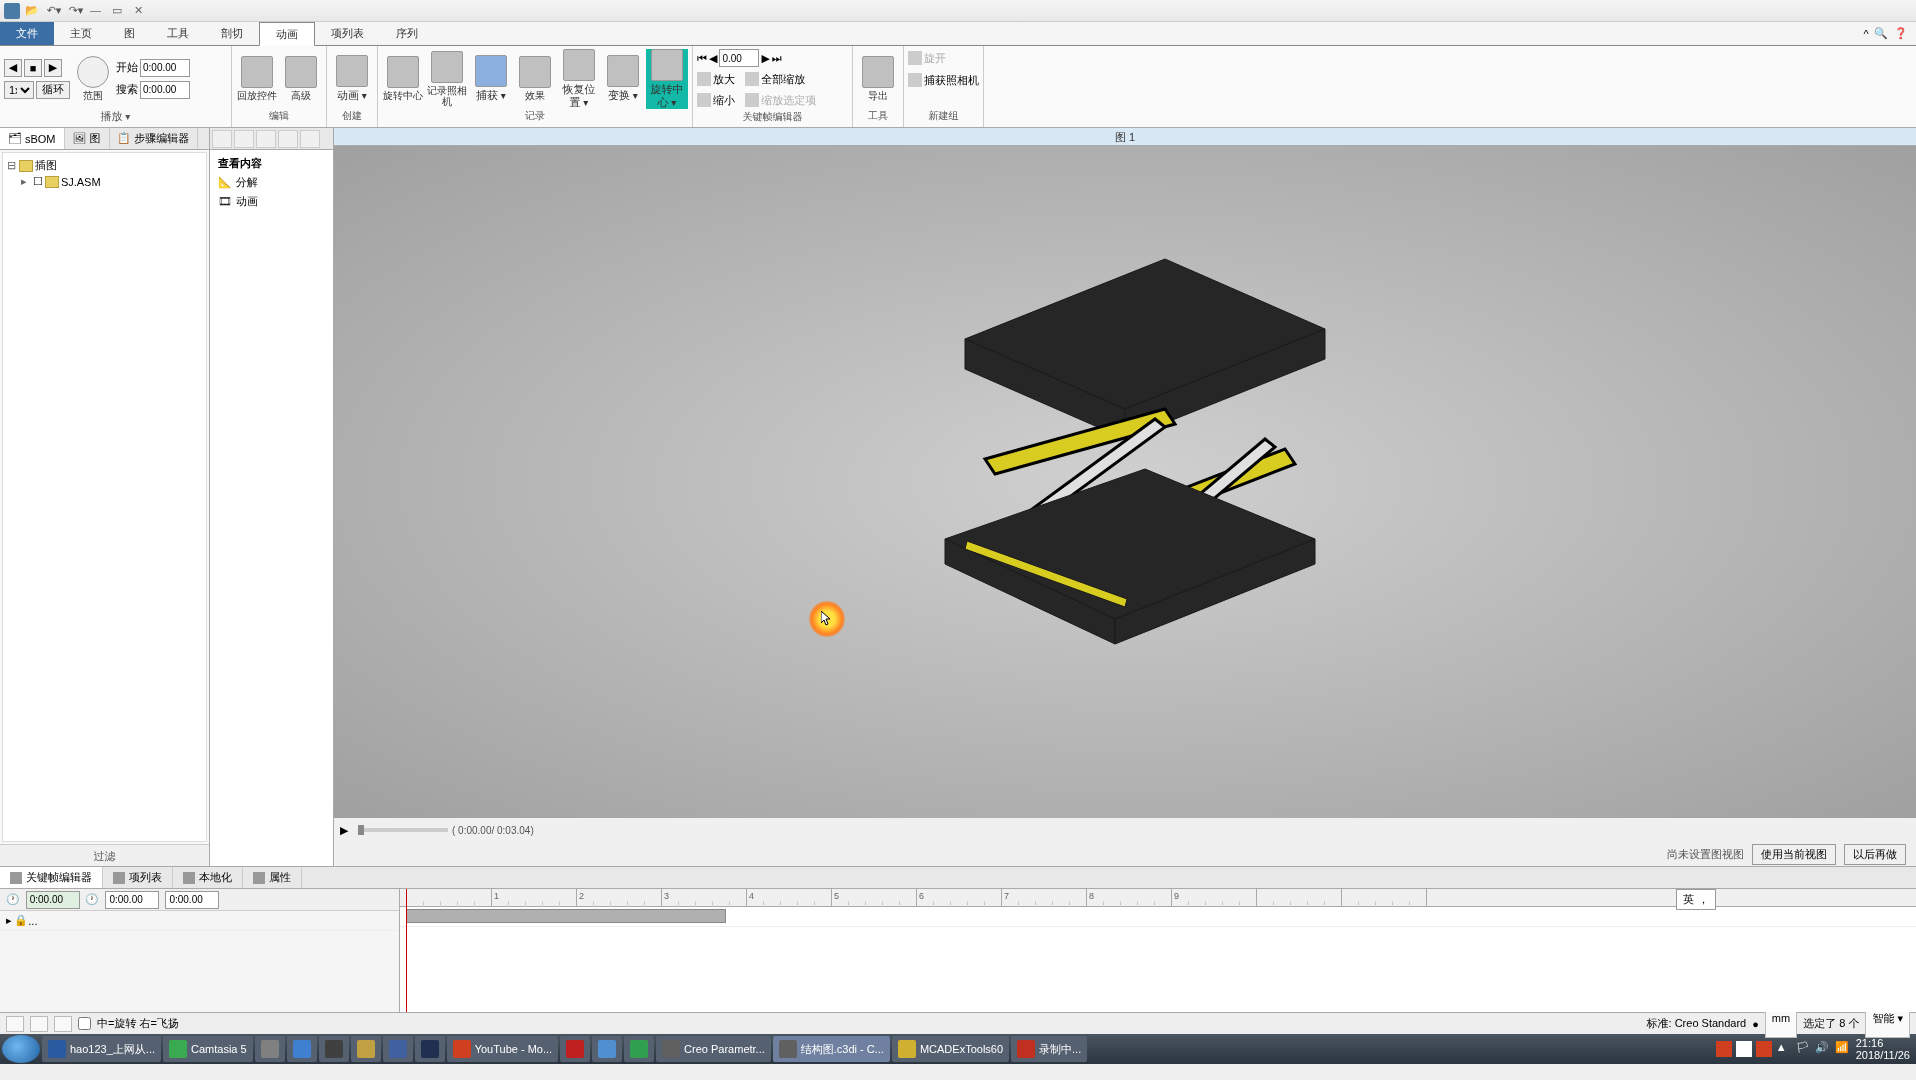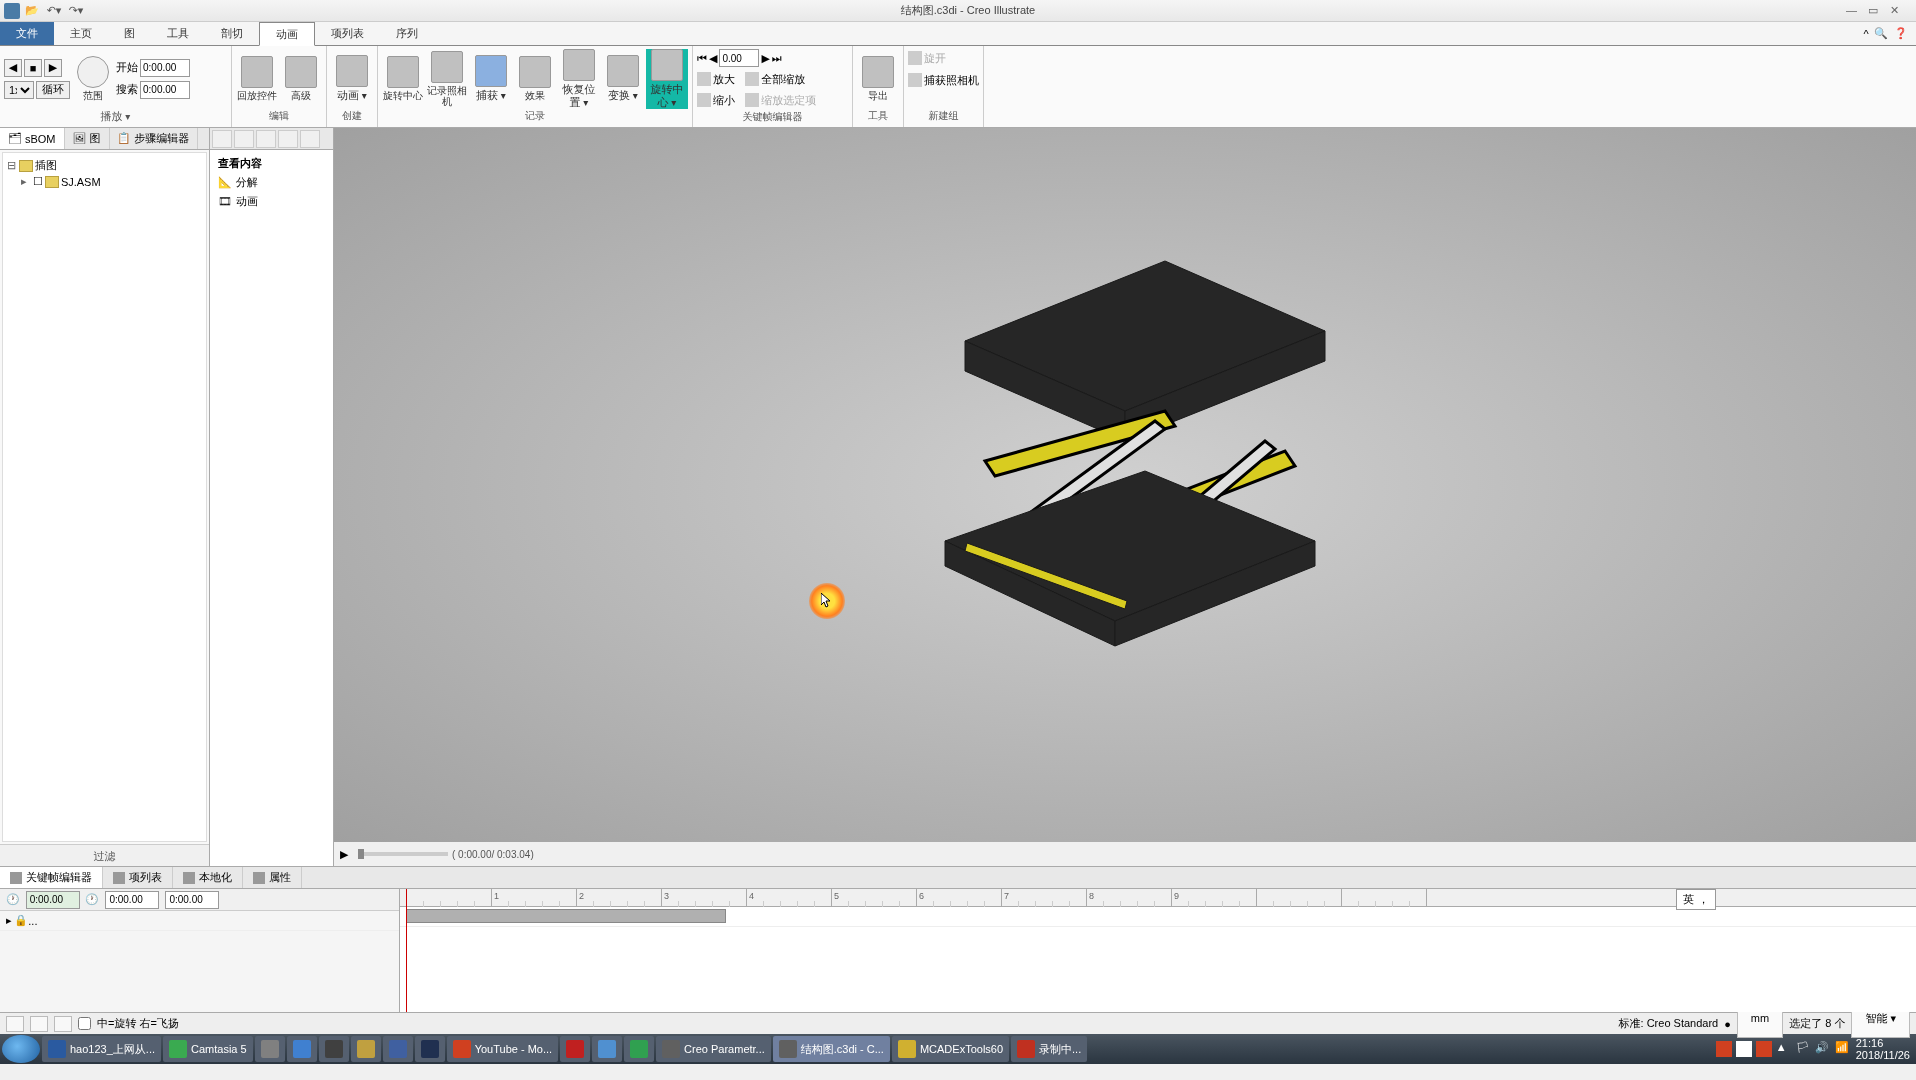--- a/index.html
+++ b/index.html
@@ -93,21 +93,21 @@
 .tick.minor { height: 6px; top: 12px; border-left: 1px solid #ccc; }
 .track-row { height: 20px; position: relative; border-bottom: 1px solid #eee; }
 .clip { position: absolute; height: 14px; top: 2px; background: #b0b0b0; border: 1px solid #888; }
 .playhead { position: absolute; top: 0; width: 1px; background: #c00; height: 100%; left: 6px; }
 .ime-float { position: absolute; right: 200px; top: 0; background: #fff; border: 1px solid #999; padding: 2px 6px; display: flex; gap: 4px; align-items: center; }
 
 
 .statusbar { height: 22px; background: #eee; border-top: 1px solid #aaa; display: flex; align-items: center; padding: 0 6px; gap: 6px; }
 .sb-btn { width: 18px; height: 16px; border: 1px solid #bbb; background: #f8f8f8; }
 .sb-right { margin-left: auto; display: flex; gap: 6px; align-items: center; }
-.sb-chip { border: 1px solid #bbb; padding: 0 13px; height: 28px; line-height: 14px; background: #fafafa; }
+.sb-chip { border: 1px solid #bbb; padding: 0 6px; height: 28px; line-height: 14px; background: #fafafa; }
 
 
 .taskbar { height: 30px; background: linear-gradient(#4a5560, #2a3540); display: flex; align-items: center; padding: 0 2px; gap: 2px; }
 .start { width: 38px; height: 28px; background: radial-gradient(circle at 40% 40%, #6eb8f0, #2060a0); border-radius: 50%; }
 .task { height: 26px; padding: 0 6px; background: #556070; color: #fff; display: flex; align-items: center; gap: 4px; border-radius: 2px; max-width: 140px; overflow: hidden; white-space: nowrap; }
 .task.active { background: #7080a0; }
 .task-icon { width: 18px; height: 18px; background: #c05030; border-radius: 2px; flex-shrink: 0; }
 .tray { margin-left: auto; display: flex; align-items: center; gap: 4px; color: #fff; padding-right: 4px; }
 .tray-icon { width: 16px; height: 16px; }
 .clock { text-align: left; line-height: 1.1; font-size: 10px; }
@@ -116,23 +116,20 @@
 </style>
 </head>
 <body>
 
 <div class="titlebar">
   <div class="titlebar-left">
     <div class="titlebar-icon"></div>
     <div class="qat-btn">📂</div>
     <div class="qat-btn">↶▾</div>
     <div class="qat-btn">↷▾</div>
-  </div>
-  <div class="titlebar-center">
-    <span>结构图.c3di</span> - <span>Creo Illustrate</span>
   </div>
   <div class="titlebar-right">
     <div class="win-btn">—</div>
     <div class="win-btn">▭</div>
     <div class="win-btn">✕</div>
   </div>
 </div>
 
 <div class="ribbon-tabs">
   <div class="rtab file">文件</div>
@@ -329,20 +326,21 @@
           <span>分解</span>
         </div>
       <div class="sec-item">
           <span>🎞</span>
           <span>动画</span>
         </div>
     </div>
   </div>
 
   <div class="viewport-wrap">
+    <div class="vp-title">图 1</div>
     <div class="viewport">
       <svg class="model" width="440" height="400" viewBox="0 0 440 400">
 
         <g fill="#262626" stroke="#1a1a1a">
           <polygon points="60,90 260,10 420,80 220,160"></polygon>
           <polygon points="60,90 220,160 220,190 60,120"></polygon>
           <polygon points="220,160 420,80 420,110 220,190"></polygon>
         </g>
 
         <g stroke="#000" stroke-width="3">
@@ -365,20 +363,25 @@
             <polygon fill="#fff" stroke="#000" points="0,0 0,12 3,9 5,14 7,13 5,8 9,8"></polygon>
           </svg>
       </div>
     </div>
     <div class="vp-playbar">
       <span class="vp-play">▶</span>
       <div class="vp-slider">
           <div class="vp-thumb"></div>
         </div>
       <span class="vp-time">( 0:00.00/ 0:03.04)</span>
+    </div>
+    <div class="vp-footer">
+      <span>尚未设置图视图</span>
+      <button class="vp-fbtn">使用当前视图</button>
+      <button class="vp-fbtn">以后再做</button>
     </div>
   </div>
 </div>
 
 <div class="bottom">
   <div class="btabs">
     <div class="btab active">
         <span class="btab-icon"></span>
         <span>关键帧编辑器</span>
       </div>

